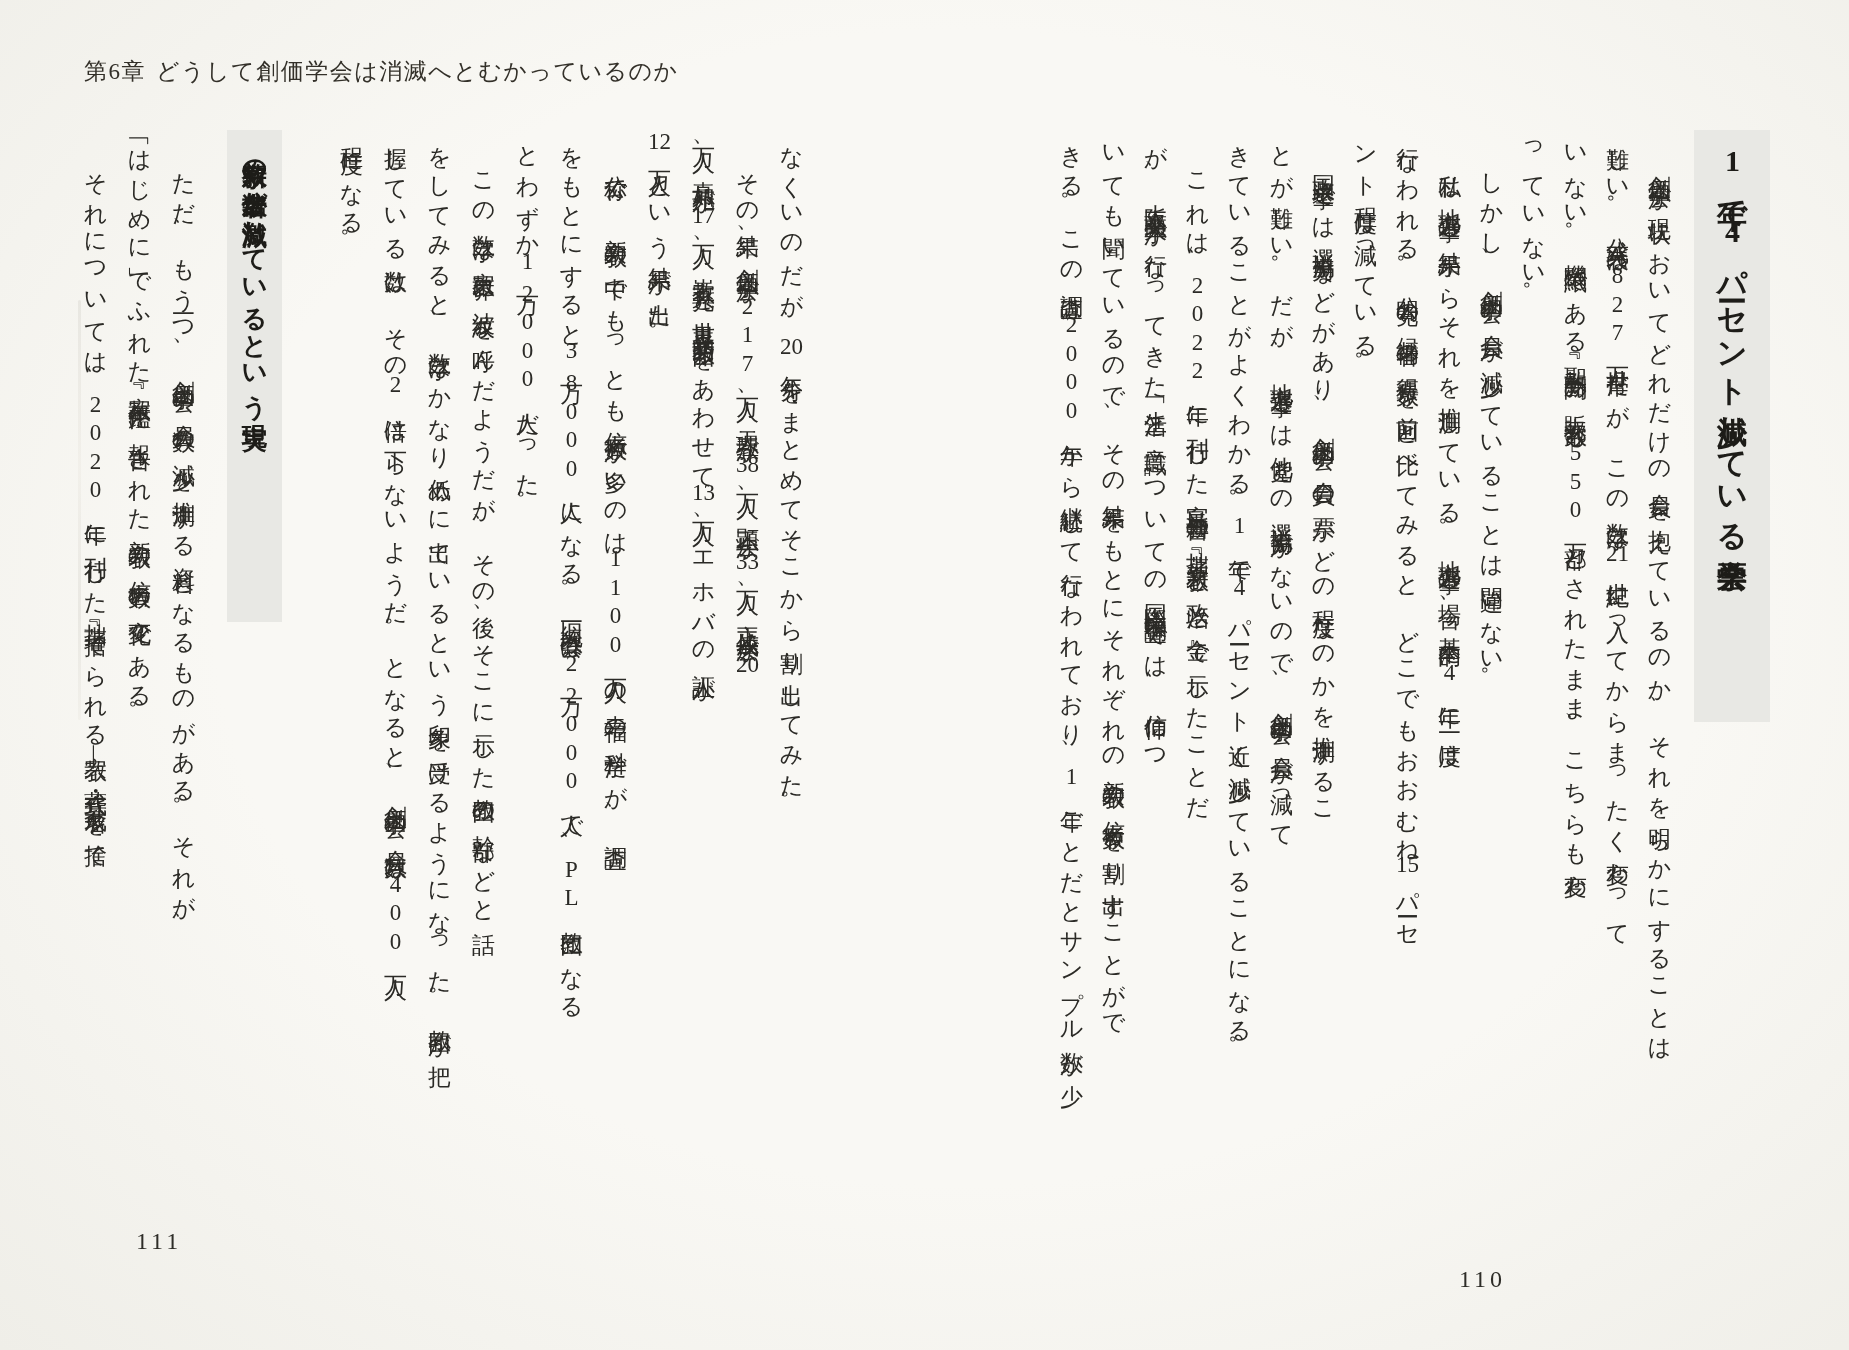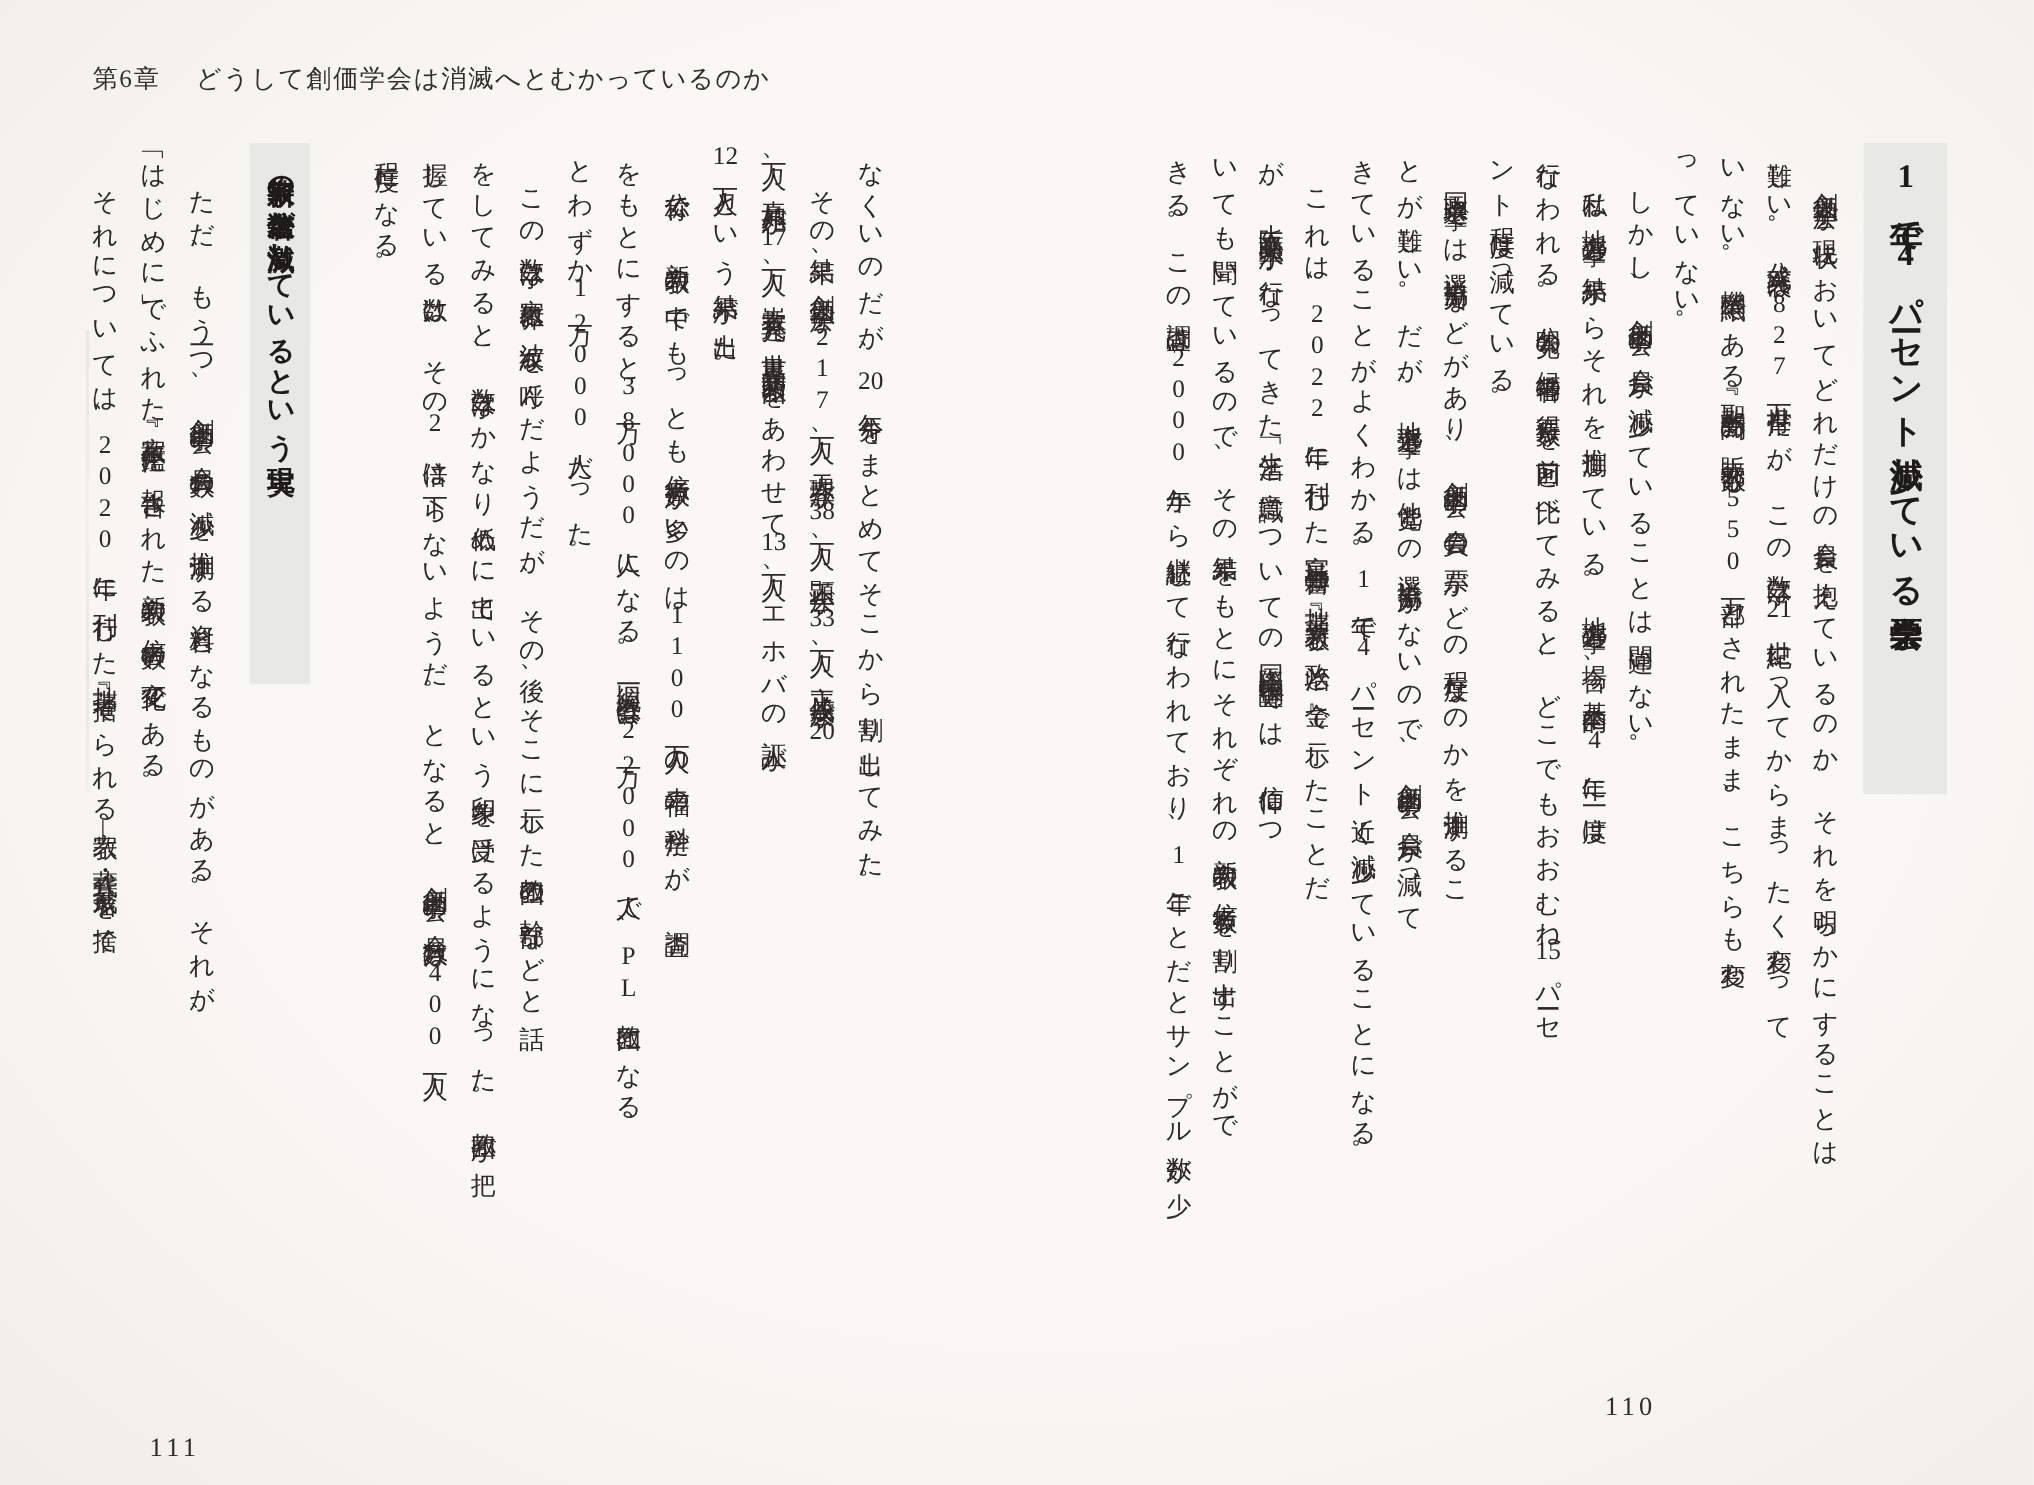--- a/index.html
+++ b/index.html
@@ -14,21 +14,21 @@
     overflow:hidden;
     background:radial-gradient(ellipse at 52% 45%, #f9f8f4 55%, #efeee8 100%);
     font-family:"Liberation Serif","DejaVu Serif",serif;
     color:var(--ink);
   }
   .running-head{
     position:absolute;left:84px;top:56px;
     font-size:23px;letter-spacing:1.5px;color:#333029;
     white-space:nowrap;
   }
-  .running-head .chapter{margin-right:32px;}
+  .running-head .chapter{margin-right:10px;}
   .vpage{
     position:absolute;top:130px;height:1068px;
     writing-mode:vertical-rl;text-orientation:mixed;
     line-break:anywhere;
   }
   #page-right-text{right:79px;}
   #page-left-text{right:1036px;}
   .vpage p{margin:0;}
   .vpage p.line{
     font-size:23px;line-height:42px;letter-spacing:3.5px;
@@ -46,21 +46,21 @@
   #page-left-text p.title{
     font-size:25px;line-height:36px;letter-spacing:0.4px;
     height:480px;padding:12px 10px 0 9px;
     margin-right:47px;margin-left:22px;
   }
   .tcy{text-combine-upright:all;}
   .up{text-orientation:upright;}
   .page-number{
     position:absolute;font-size:24px;letter-spacing:4px;color:#2e2d28;
   }
-  #folio-left{left:136px;top:1304px;}
+  #folio-left{left:136px;top:1228px;}
   #folio-right{left:1459px;top:1266px;}
   .scan-artifact{
     position:absolute;left:78px;top:300px;width:3px;height:420px;
     background:linear-gradient(#d8d6cf,#ece9e2 40%,#d9d7d0 75%,#eceae3);
     opacity:.45;border-radius:2px;
   }
 </style>
 </head>
 <body>
 

